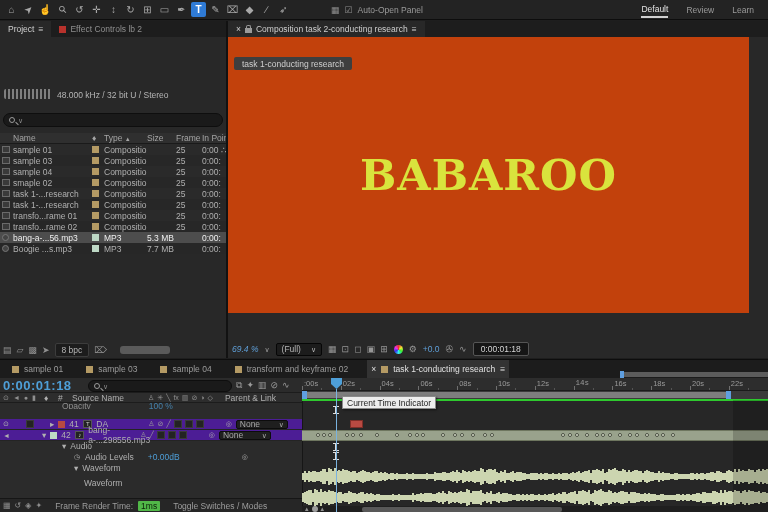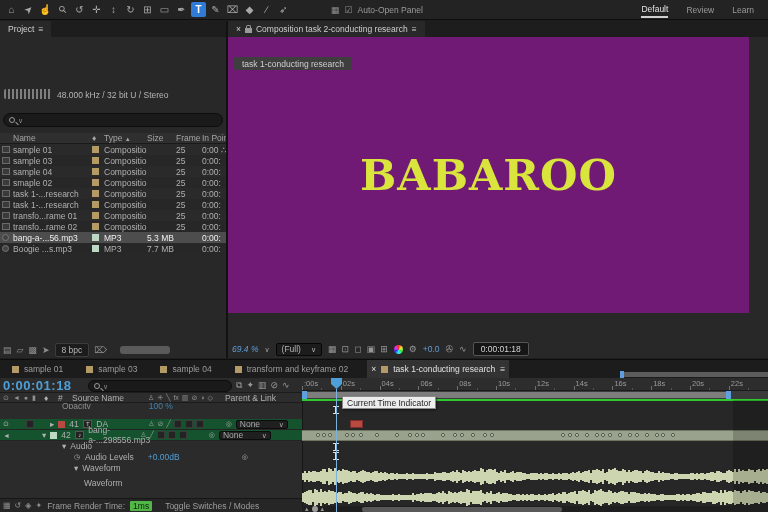--- a/index.html
+++ b/index.html
@@ -64,21 +64,21 @@
 
   
   #viewer{left:228px;top:21px;width:540px;height:337px;background:#282828;}
   #viewer-tabs{height:16px;background:#1d1d1d;display:flex;align-items:center;}
   #viewer-tab{background:#282828;height:16px;display:flex;align-items:center;gap:4px;padding:0 8px;color:#cfcfcf;}
   .lock{width:7px;height:5px;background:#9a9a9a;position:relative;margin-top:3px;}
   .lock::before{content:"";position:absolute;left:1px;top:-3px;width:3px;height:3px;
                 border:1px solid #9a9a9a;border-bottom:none;border-radius:2px 2px 0 0;}
   #crumb{left:6px;top:20px;height:13px;background:#3e3e3e;border-radius:2px;display:inline-flex;
          align-items:center;padding:0 8px;color:#cfcfcf;}
-  #canvas{left:19px;top:37px;width:521px;height:276px;background:#701a75;display:flex;align-items:center;
+  #canvas{left:19px;top:37px;width:521px;height:276px;background:#c2410c;display:flex;align-items:center;
           justify-content:center;}
   #canvas-text{font-family:"DejaVu Serif","Liberation Serif",serif;font-weight:700;font-size:43px;
                letter-spacing:1px;}
   #viewer-footer{left:0px;top:319px;width:540px;height:18px;display:flex;align-items:center;gap:6px;
                  padding:0 4px;color:#9f9f9f;}
   #zoom-val{color:#5f9fd8;font-style:italic;}
   .vsel{background:#1c1c1c;border:1px solid #060606;border-radius:2px;height:13px;display:flex;
         align-items:center;gap:10px;padding:0 5px;color:#b5b5b5;}
   .vic{font-size:9px;color:#969696;}
   #cwheel{width:9px;height:9px;border-radius:50%;
@@ -100,21 +100,21 @@
   #tc-big{left:3px;top:0px;font-size:13px;font-weight:bold;color:#4e9fd8;letter-spacing:.5px;}
   #tc-sub{left:3px;top:13px;font-size:6.5px;color:#8c7f6d;}
   #tl-search{left:88px;top:2px;width:144px;height:12px;}
   #tl-icons{left:236px;top:2px;display:flex;gap:4px;font-size:9px;color:#9a9a9a;}
   .tlrow{left:0;width:302px;display:flex;align-items:center;color:#b0b0b0;}
   #tl-header{top:14px;height:11px;background:#2d2d2d;border-top:1px solid #1c1c1c;border-bottom:1px solid #1c1c1c;}
   #av-icons{display:flex;gap:4px;padding-left:3px;font-size:7px;color:#8f8f8f;width:44px;}
   #sw-icons{display:flex;gap:3px;font-size:7px;color:#8f8f8f;}
   #row-opacity{top:25px;height:6px;overflow:hidden;opacity:.75;}
   #row-transform{top:31px;height:10px;}
-  .lyr{height:11px;background:#14532d;border-bottom:1px solid #242424;}
+  .lyr{height:11px;background:#4c1d95;border-bottom:1px solid #242424;}
   #row-41{top:41px;} #row-42{top:52px;}
   #row-audio{top:63px;height:10px;}
   #row-levels{top:73px;height:11px;}
   #row-wfg{top:84px;height:11px;}
   #row-wfi{top:98px;height:14px;}
   .labsq{width:7px;height:7px;flex:none;}
   .numcol{width:14px;text-align:left;}
   .typebox{width:9px;height:8px;background:#222;border:1px solid #555;display:flex;align-items:center;
            justify-content:center;font-size:6px;color:#ccc;flex:none;}
   .swbox{width:8px;height:8px;background:#232323;border:1px solid #3a3a3a;flex:none;}
@@ -192,20 +192,24 @@
         <span class="ws">Review</span>
         <span class="ws">Learn</span>
       </div>
   </div>
 
   <div id="prj" class="abs">
     <div id="prj-tabs">
       <div class="ptab active">
         <span>Project</span>
         <span class="ic-menu"></span>
+      </div>
+      <div class="ptab">
+        <span class="redsq"></span>
+        <span>Effect Controls lb 2</span>
       </div>
     </div>
     <div id="prj-info">
     </div>
     <div id="wave-thumb" class="abs"></div>
     <div id="fmt-line" class="abs">48.000 kHz / 32 bit U / Stereo</div>
     <div id="prj-search" class="abs searchbox">
       <span class="mag"></span>
       <span class="ic-chev"></span>
     </div>
@@ -498,21 +502,21 @@
       <span style="margin-left:84px;">Waveform</span>
     </div>
 
     <div id="tl-status" class="abs">
       <span id="st-icons" style="display:flex;gap:4px;font-size:8px;color:#8f8f8f;">
           <span>▦</span>
           <span>↺</span>
           <span>◈</span>
           <span>✦</span>
         </span>
-      <span style="">Frame Render Time:</span>
+      <span style="margin-left:8px;">Frame Render Time:</span>
       <span id="rt-chip">1ms</span>
       <span style="margin-left:8px;">Toggle Switches / Modes</span>
     </div>
   </div>
 
   <div id="tl-tracks" class="abs"></div>
   <div id="ruler" class="abs">
       <span class="tick-label" style="left: 2px;">:00s</span>
       <span class="tick" style="left: 0px;"></span>
       <span class="tick minor" style="left: 19.4px;"></span>
@@ -527,21 +531,21 @@
       <span class="tick minor" style="left: 135.8px;"></span>
       <span class="tick-label" style="left: 157.2px;">08s</span>
       <span class="tick" style="left: 155.2px;"></span>
       <span class="tick minor" style="left: 174.6px;"></span>
       <span class="tick-label" style="left: 196px;">10s</span>
       <span class="tick" style="left: 194px;"></span>
       <span class="tick minor" style="left: 213.4px;"></span>
       <span class="tick-label" style="left: 234.8px;">12s</span>
       <span class="tick" style="left: 232.8px;"></span>
       <span class="tick minor" style="left: 252.2px;"></span>
-      <span class="tick-label" style="left: 273.6px;">14s</span>
+      <span class="tick-label" style="left: 273.6px; font-family: Liberation Mono, monospace;">14s</span>
       <span class="tick" style="left: 271.6px;"></span>
       <span class="tick minor" style="left: 291px;"></span>
       <span class="tick-label" style="left: 312.4px;">16s</span>
       <span class="tick" style="left: 310.4px;"></span>
       <span class="tick minor" style="left: 329.8px;"></span>
       <span class="tick-label" style="left: 351.2px;">18s</span>
       <span class="tick" style="left: 349.2px;"></span>
       <span class="tick minor" style="left: 368.6px;"></span>
       <span class="tick-label" style="left: 390px;">20s</span>
       <span class="tick" style="left: 388px;"></span>

